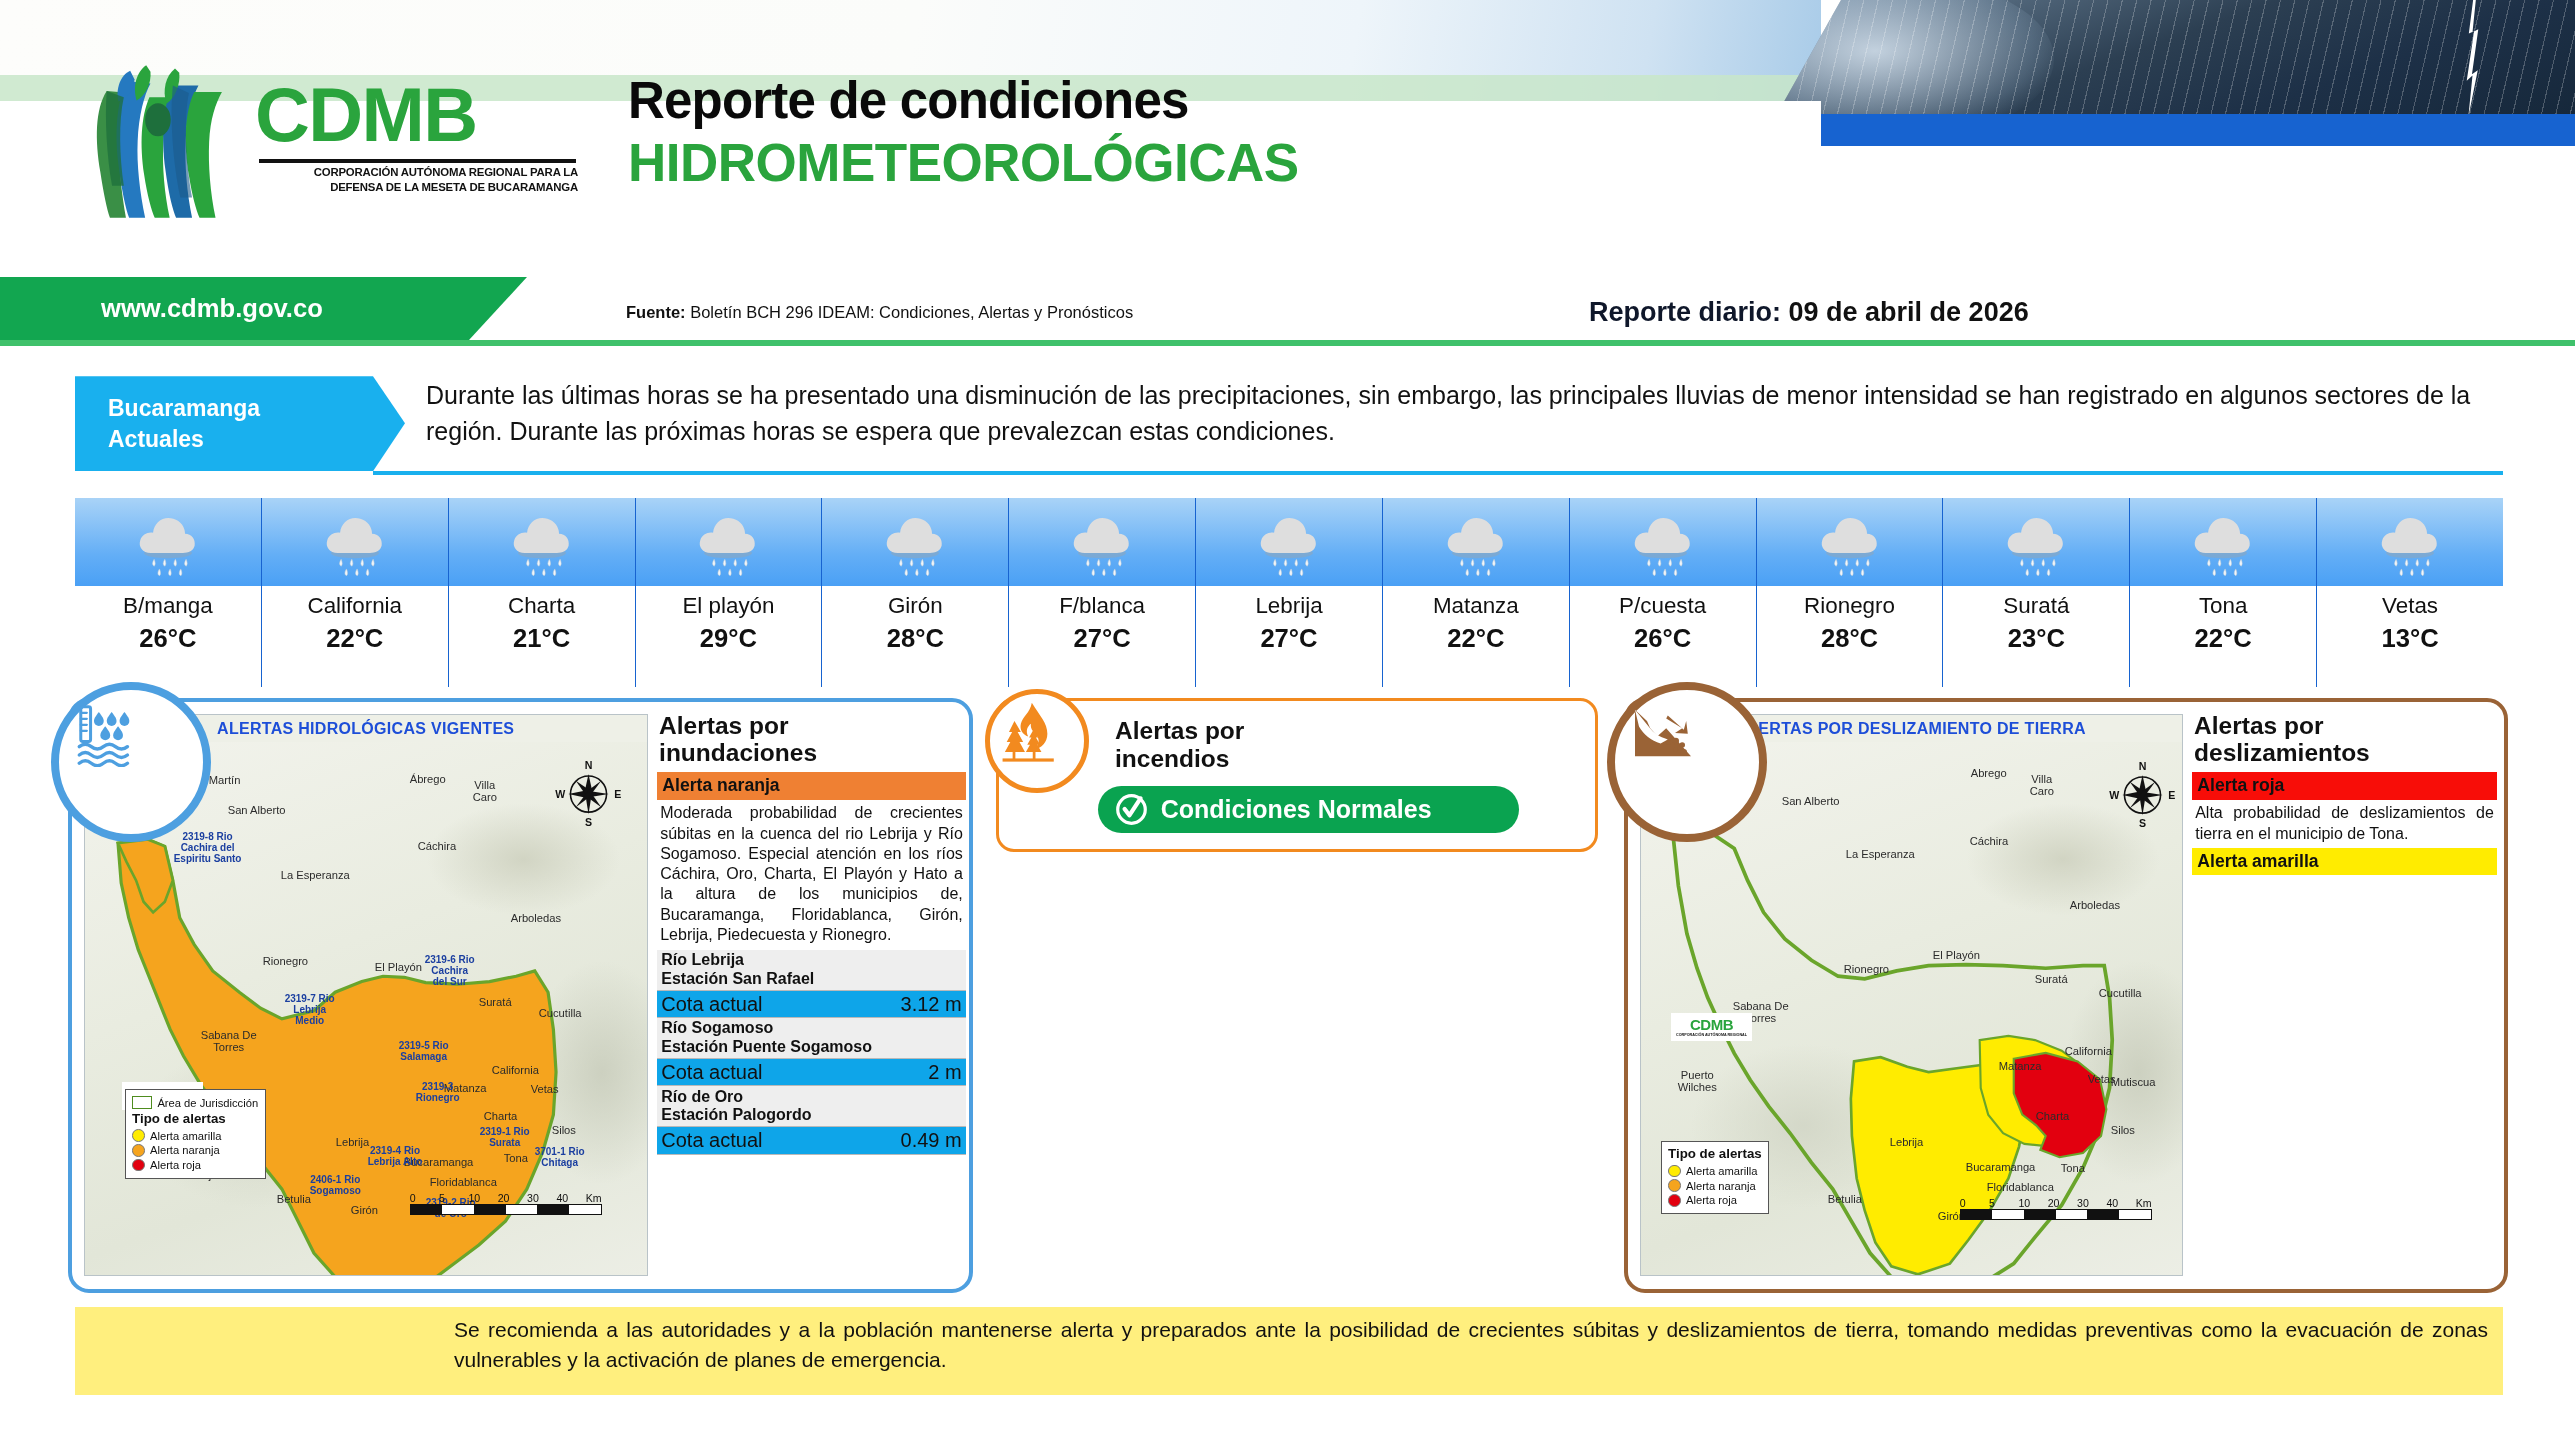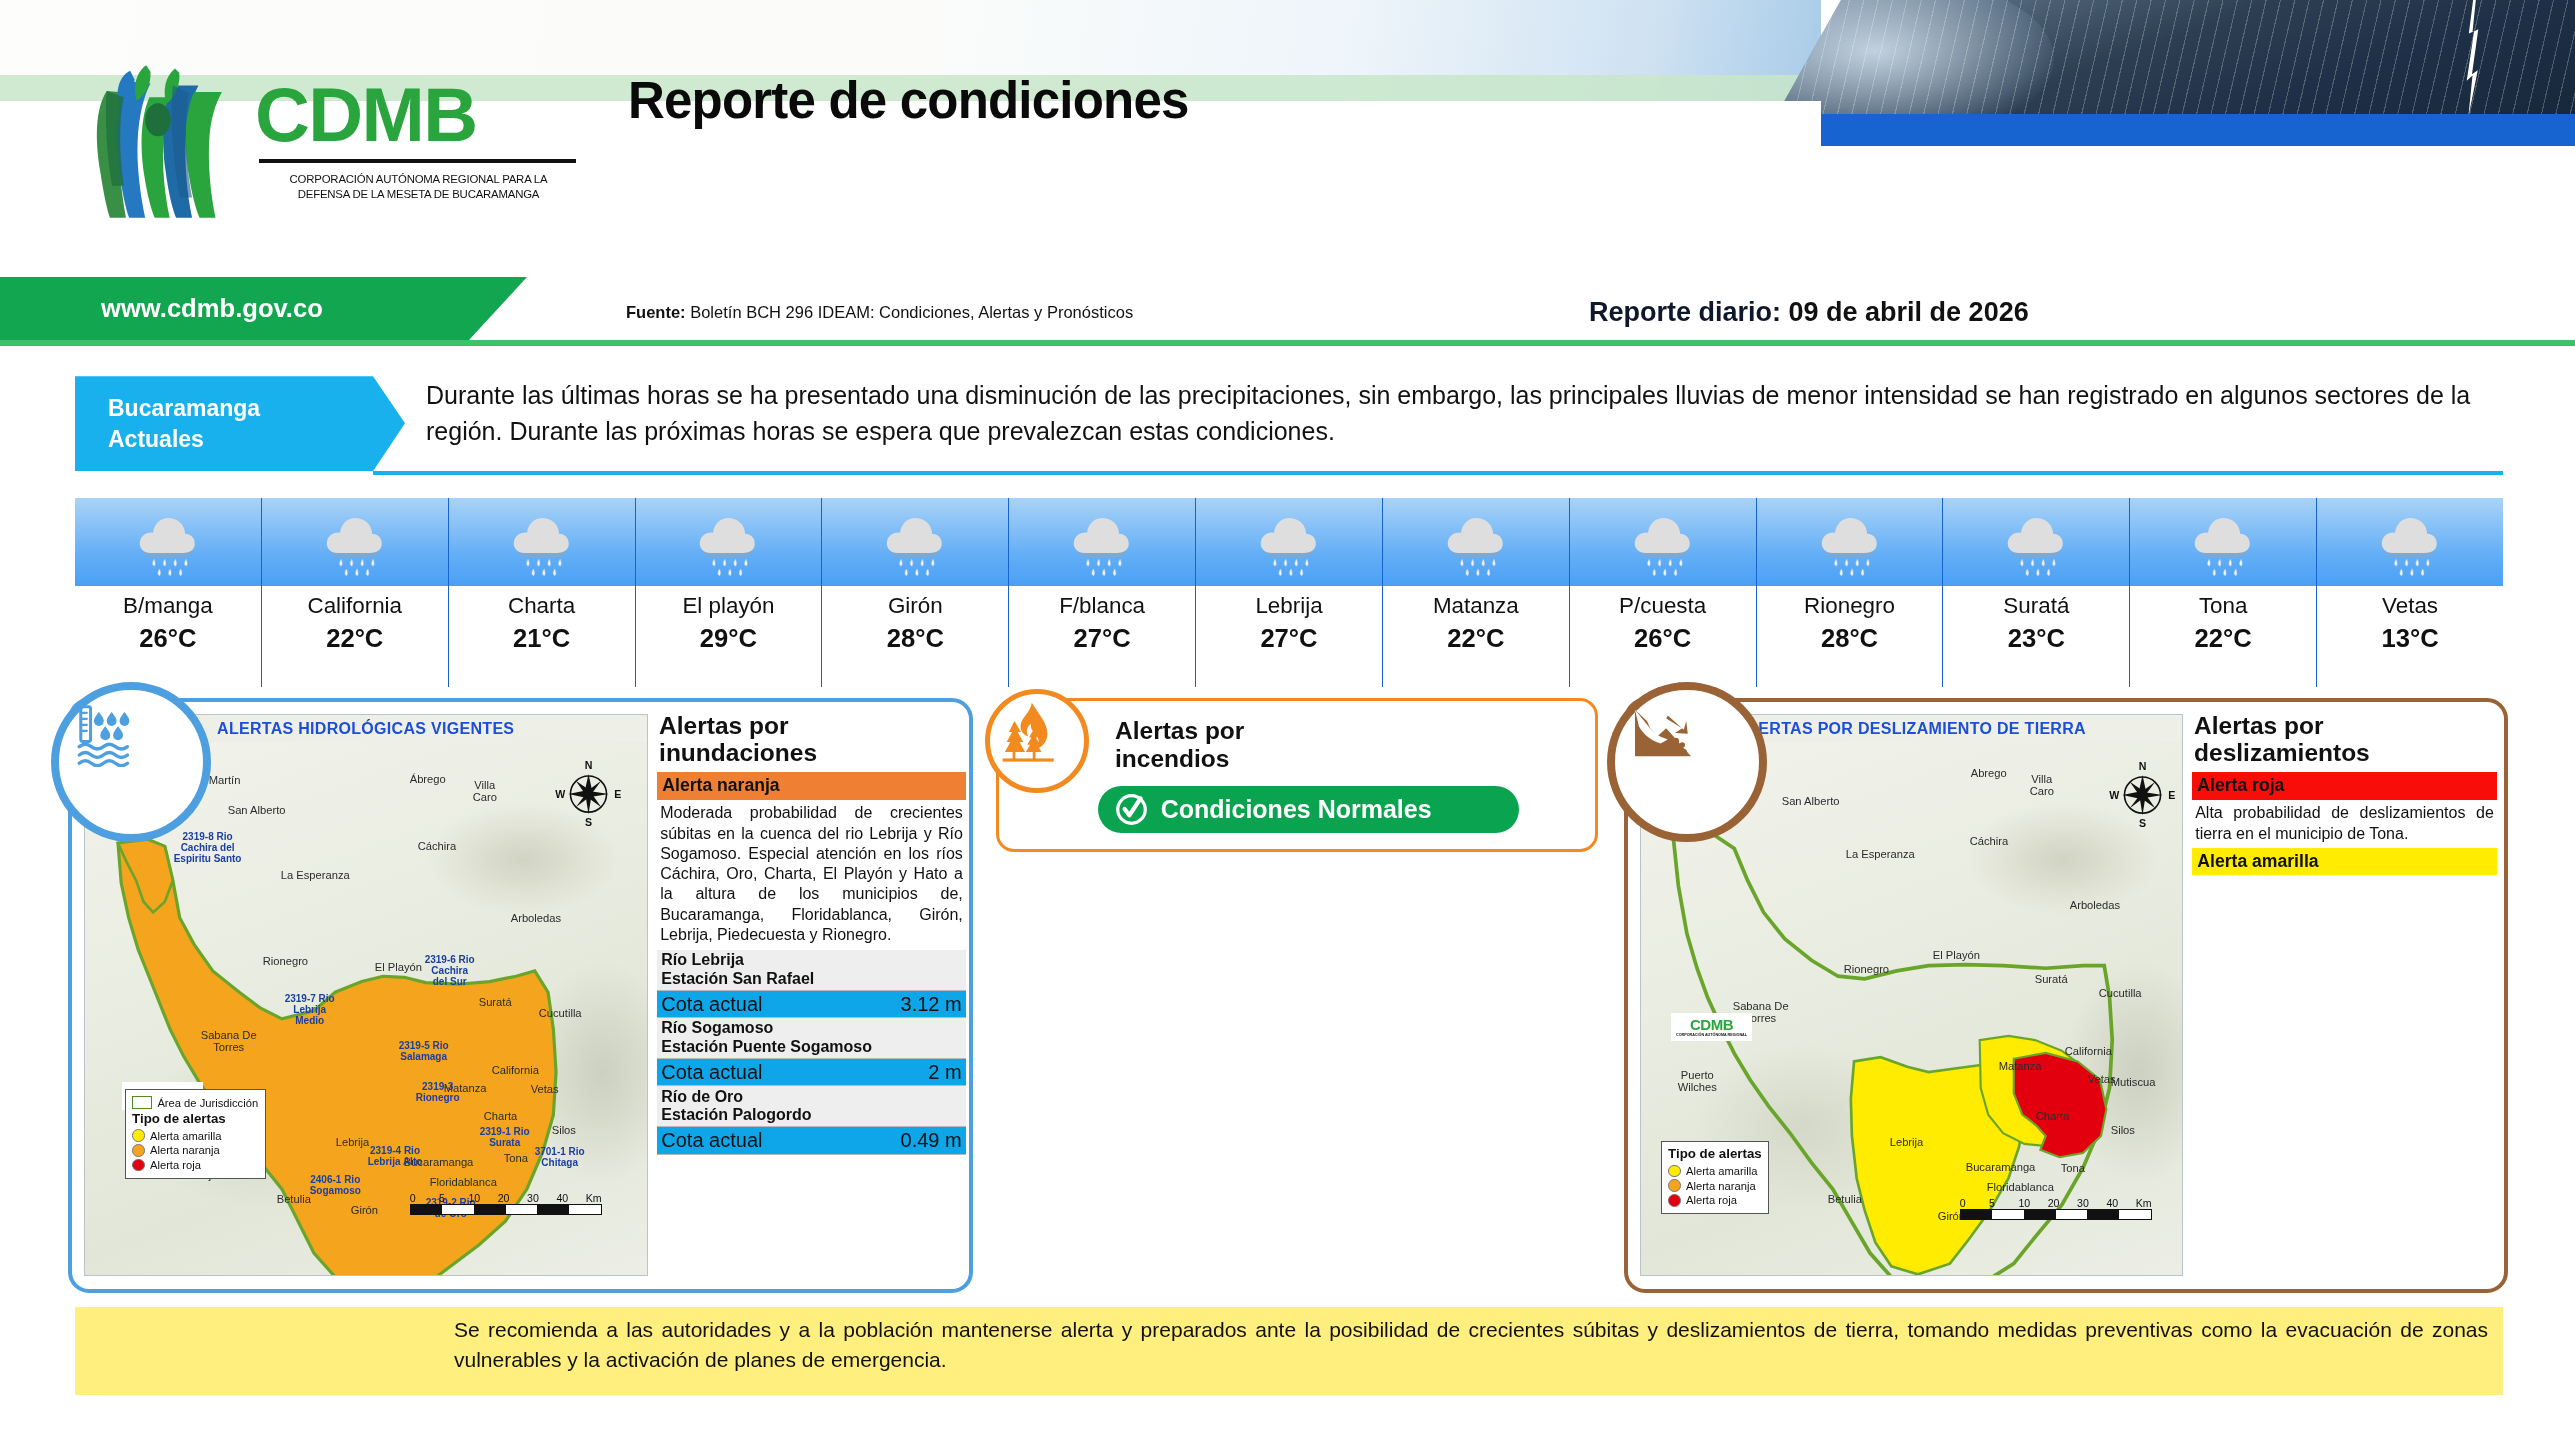--- a/index.html
+++ b/index.html
@@ -22,22 +22,22 @@
   .hdr-grad{position:absolute;left:0;top:0;width:1821px;height:114px;
       background:linear-gradient(100deg,#fdfdfb 0%,#fbfcfa 50%,#eef5fa 74%,#cfe2f2 90%,#a8cbe8 100%);}
   .hdr-greenband{position:absolute;left:0;top:75px;width:1810px;height:27px;background:#c8e6c9;opacity:.85;}
   .hdr-white{position:absolute;left:0;top:101px;width:1821px;height:176px;background:#fff;}
 
   .logo{position:absolute;left:79px;top:60px;width:532px;height:165px;}
   .logo-figs{position:absolute;left:0;top:0;width:176px;height:160px;}
   .logo-cdmb{position:absolute;left:176px;top:17px;font-size:76px;font-weight:bold;color:#2aa43d;
       letter-spacing:-1.6px;line-height:1;font-family:"Liberation Sans",sans-serif;}
   .logo-rule{position:absolute;left:180px;top:99px;width:317px;height:3.7px;background:#111;}
-  .logo-sub{position:absolute;left:180px;top:112px;width:319px;font-size:11.4px;font-weight:normal;color:#111;
-      text-align:center;line-height:1.28;letter-spacing:-0.2px;}
+  .logo-sub{position:absolute;left:180px;top:105px;width:319px;font-size:11.4px;font-weight:bold;color:#111;
+      text-align:right;line-height:1.28;letter-spacing:-0.2px;}
 
   .title-main{position:absolute;left:628px;top:75px;font-size:51px;font-weight:bold;color:#0a0a0a;
       letter-spacing:-0.8px;line-height:1;}
   .title-sub{position:absolute;left:628px;top:136px;font-size:53px;font-weight:bold;color:#2aa43d;
       letter-spacing:-0.5px;line-height:1;}
 
   
   .greenbar-row{position:absolute;left:0;top:277px;width:2576px;height:69px;}
   .greenbar{position:absolute;left:0;top:0;width:527px;height:63px;background:#12a650;
       clip-path:polygon(0 0,527px 0,469px 63px,0 63px);}
@@ -169,20 +169,21 @@
     </svg>
     <div class="logo-cdmb">CDMB</div>
     <div class="logo-rule"></div>
     <div class="logo-sub">
       <div>CORPORACIÓN AUTÓNOMA REGIONAL PARA LA</div>
       <div>DEFENSA DE LA MESETA DE BUCARAMANGA</div>
     </div>
   </div>
 
   <div class="title-main">Reporte de condiciones</div>
+  <div class="title-sub">HIDROMETEOROLÓGICAS</div>
 </div>
 
 <div class="greenbar-row">
   <div class="greenbar">
     <span>www.cdmb.gov.co</span>
   </div>
   <div class="fuente">
     <b>Fuente:</b>
     <span>Boletín BCH 296 IDEAM: Condiciones, Alertas y Pronósticos</span>
   </div>

